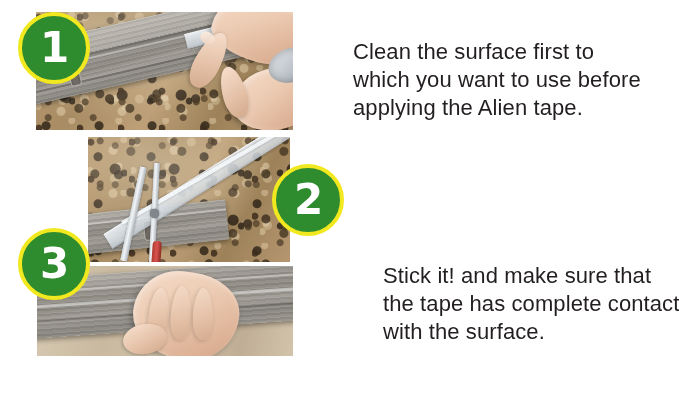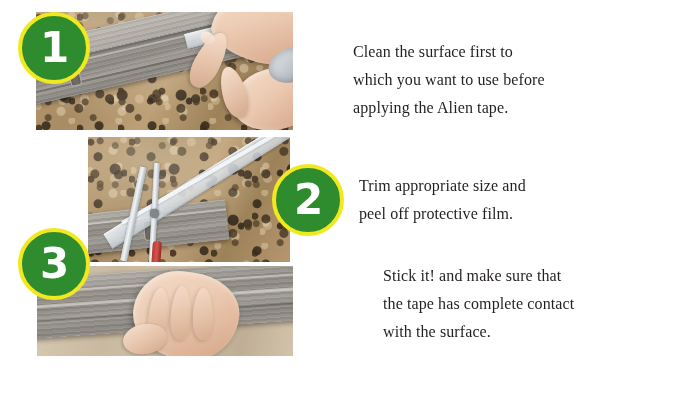--- a/index.html
+++ b/index.html
@@ -188,22 +188,22 @@
     z-index: 40;
   }
   #badge-1 { left: 18px;  top: 12px; }
   #badge-2 { left: 272px; top: 164px; }
   #badge-3 { left: 18px;  top: 228px; }
 
   
   .step-text {
     position: absolute;
     color: #231f20;
-    font-family: Liberation Serif, serif;
-    font-size: 16px;
+    font-family: Liberation Sans, sans-serif;
+    font-size: 22px;
     line-height: 28px;
     letter-spacing: .1px;
     white-space: pre-line;
   }
   #text-1 { left: 353px; top: 38px;  width: 318px; }
   #text-2 { left: 359px; top: 172px; width: 312px; }
   #text-3 { left: 363px; top: 262px; width: 320px; margin-left: 20px; }
 
   
   #footer-banner {
@@ -297,20 +297,18 @@
   <div class="badge" id="badge-2">
     <span>2</span>
   </div>
   <div class="badge" id="badge-3">
     <span>3</span>
   </div>
 
   <div class="step-text" id="text-1">Clean the surface first to
 which you want to use before
 applying the Alien tape.</div>
-  <div class="step-text" id="text-2">Trim appropriate size and
-peel off protective film.</div>
   <div class="step-text" id="text-3">Stick it! and make sure that
 the tape has complete contact
 with the surface.</div>
 
 
 </div>
 
 </body></html>

